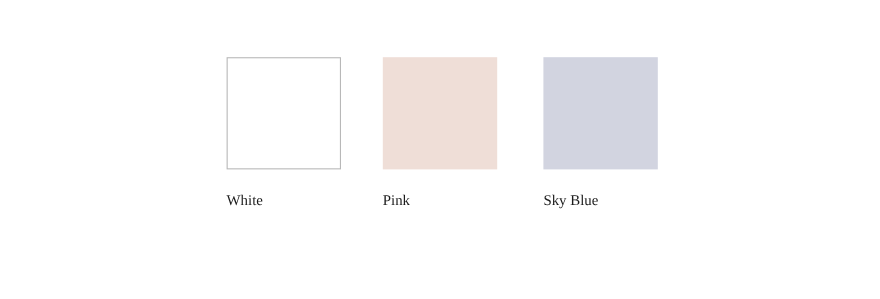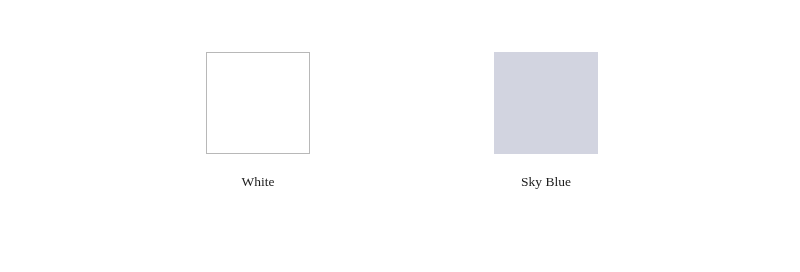--- a/index.html
+++ b/index.html
@@ -19,21 +19,21 @@
     position: relative;
     width: 800px;
     height: 272px;
   }
 
   .swatch-group {
     position: absolute;
     top: 52px;
     display: flex;
     flex-direction: column;
-    align-items: center;
+    align-items: flex-start;
   }
 
   .swatch-chip {
     width: 104px;
     height: 102px;
     box-sizing: border-box;
     background: #ffffff;
   }
 
   .swatch-chip.bordered {
@@ -58,19 +58,23 @@
 </head>
 <body style="background: rgb(255, 255, 255);">
 
 <div id="swatch-board">
 
   <div class="swatch-group" id="swatch-group-white">
     <div class="swatch-chip bordered" style="background: rgb(255, 255, 255); border: 1px solid rgb(184, 184, 184);"></div>
     <div class="swatch-label">White</div>
   </div>
 
+  <div class="swatch-group" id="swatch-group-pink">
+    <div class="swatch-chip" style="background: rgb(239, 222, 215); border: none;"></div>
+    <div class="swatch-label">Pink</div>
+  </div>
 
   <div class="swatch-group" id="swatch-group-sky-blue">
     <div class="swatch-chip" style="background: rgb(210, 212, 224); border: none;"></div>
     <div class="swatch-label">Sky Blue</div>
   </div>
 
 </div>
 
 </body></html>

